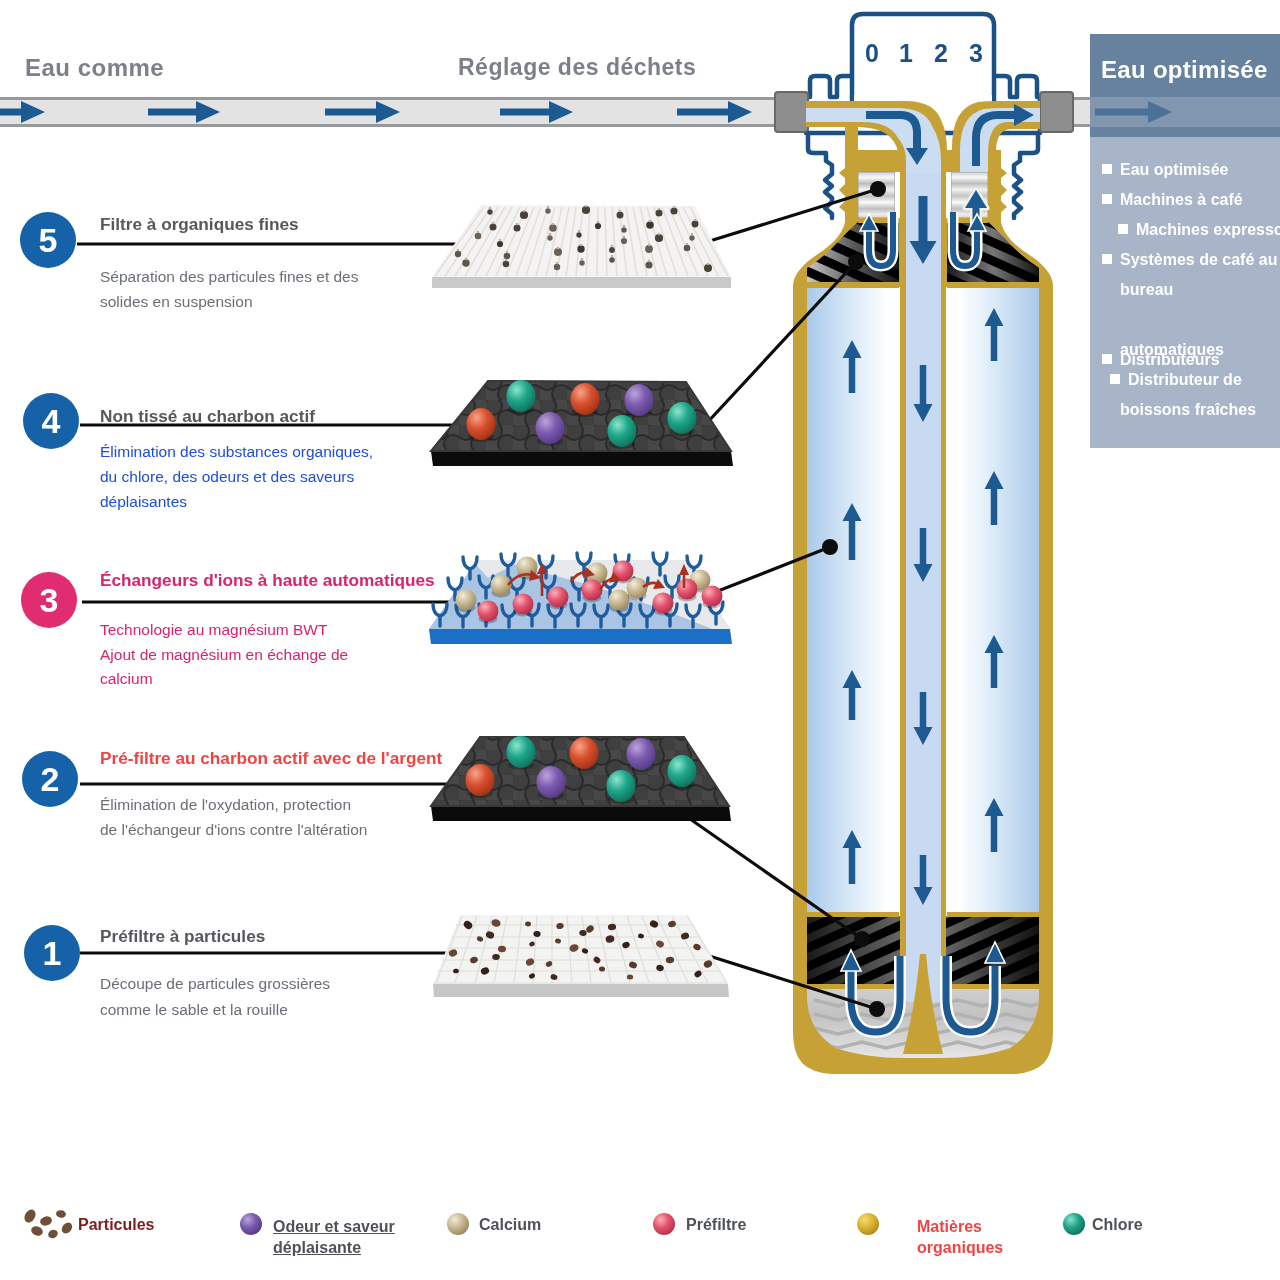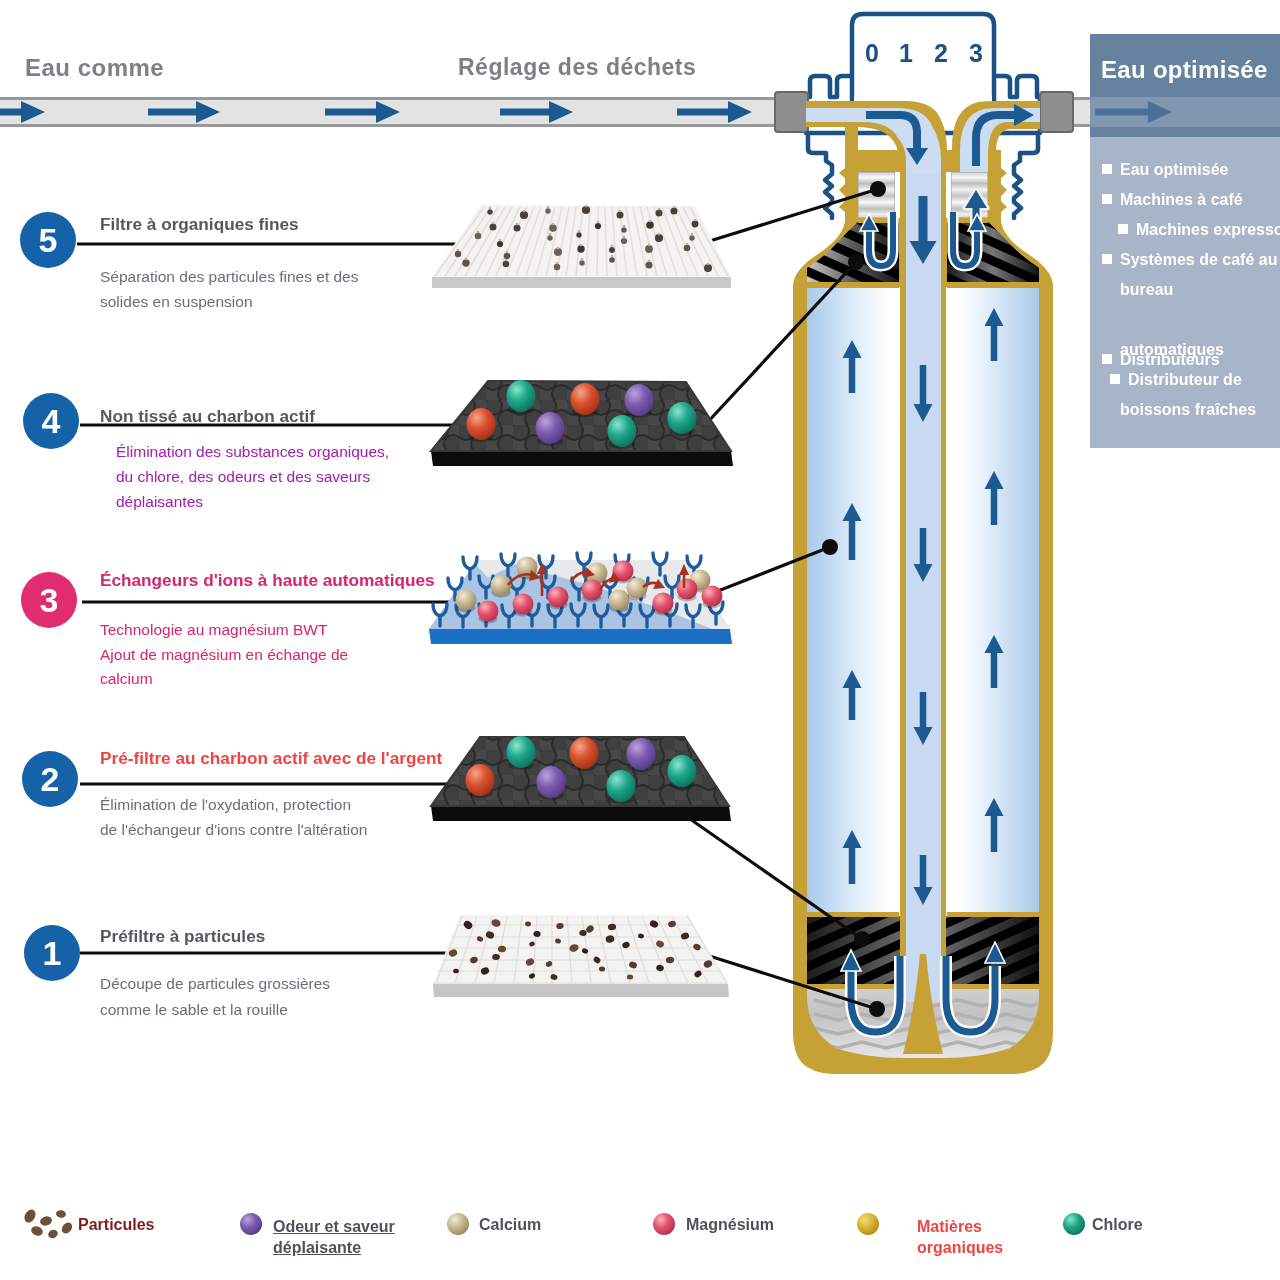--- a/index.html
+++ b/index.html
@@ -431,25 +431,25 @@
 <div style="position:absolute;left:1102px;top:370px;line-height:20px;font-size:16px;color:#ffffff;font-weight:bold;letter-spacing:0;white-space:nowrap;margin-left:8px;"><span class="sq"></span>Distributeur de</div>
 <div style="position:absolute;left:1102px;top:400px;line-height:20px;font-size:16px;color:#ffffff;font-weight:bold;letter-spacing:0;white-space:nowrap;"><span style="display:inline-block;width:18px;"></span>boissons fraîches</div>
 <div class="circ" style="left:20px;top:212px;background:#1562a9;">5</div>
 <div class="circ" style="left:23px;top:393px;background:#1562a9;">4</div>
 <div class="circ" style="left:21px;top:572px;background:#e02c70;">3</div>
 <div class="circ" style="left:22px;top:751px;background:#1562a9;">2</div>
 <div class="circ" style="left:24px;top:925px;background:#1562a9;">1</div>
 <div style="position:absolute;left:100px;top:215px;line-height:1.15;font-size:17.2px;color:#55585d;font-weight:bold;letter-spacing:0;white-space:nowrap;">Filtre à organiques fines</div>
 <div style="position:absolute;left:100px;top:264px;line-height:25px;font-size:15.5px;color:#6a6f76;font-weight:normal;letter-spacing:0;white-space:nowrap;">Séparation des particules fines et des<br>solides en suspension</div>
 <div style="position:absolute;left:100px;top:407px;line-height:1.15;font-size:17.2px;color:#55585d;font-weight:bold;letter-spacing:0;white-space:nowrap;">Non tissé au charbon actif</div>
-<div style="position:absolute;left:100px;top:439px;line-height:25px;font-size:15.5px;color:#a21caf;font-weight:normal;letter-spacing:0;white-space:nowrap;margin-left:16px;">Élimination des substances organiques,<br>du chlore, des odeurs et des saveurs<br>déplaisantes</div>
+<div style="position:absolute;left:100px;top:439px;line-height:25px;font-size:15.5px;color:#1d4ed8;font-weight:normal;letter-spacing:0;white-space:nowrap;">Élimination des substances organiques,<br>du chlore, des odeurs et des saveurs<br>déplaisantes</div>
 <div style="position:absolute;left:100px;top:571px;line-height:1.15;font-size:17.2px;color:#d6246e;font-weight:bold;letter-spacing:0;white-space:nowrap;">Échangeurs d'ions à haute automatiques</div>
 <div style="position:absolute;left:100px;top:618px;line-height:24.5px;font-size:15.5px;color:#d6246e;font-weight:normal;letter-spacing:0;white-space:nowrap;">Technologie au magnésium BWT<br>Ajout de magnésium en échange de<br>calcium</div>
 <div style="position:absolute;left:100px;top:749px;line-height:1.15;font-size:17.2px;color:#ef4444;font-weight:bold;letter-spacing:0;white-space:nowrap;">Pré-filtre au charbon actif avec de l'argent</div>
 <div style="position:absolute;left:100px;top:793px;line-height:24.5px;font-size:15.5px;color:#6a6f76;font-weight:normal;letter-spacing:0;white-space:nowrap;">Élimination de l'oxydation, protection<br>de l'échangeur d'ions contre l'altération</div>
 <div style="position:absolute;left:100px;top:927px;line-height:1.15;font-size:17.2px;color:#55585d;font-weight:bold;letter-spacing:0;white-space:nowrap;">Préfiltre à particules</div>
 <div style="position:absolute;left:100px;top:971px;line-height:26px;font-size:15.5px;color:#6a6f76;font-weight:normal;letter-spacing:0;white-space:nowrap;">Découpe de particules grossières<br>comme le sable et la rouille</div>
 <div style="position:absolute;left:78px;top:1216px;line-height:1.15;font-size:16px;color:#7f1d1d;font-weight:bold;letter-spacing:0;white-space:nowrap;">Particules</div>
 <div style="position:absolute;left:273px;top:1216px;line-height:21px;font-size:16px;color:#4e5257;font-weight:bold;letter-spacing:0;white-space:nowrap;text-decoration:underline;">Odeur et saveur<br>déplaisante</div>
 <div style="position:absolute;left:479px;top:1216px;line-height:1.15;font-size:16px;color:#4e5257;font-weight:bold;letter-spacing:0;white-space:nowrap;">Calcium</div>
-<div style="position:absolute;left:686px;top:1216px;line-height:1.15;font-size:16px;color:#4e5257;font-weight:bold;letter-spacing:0;white-space:nowrap;">Magnésium</div>
+<div style="position:absolute;left:686px;top:1216px;line-height:1.15;font-size:16px;color:#4e5257;font-weight:bold;letter-spacing:0;white-space:nowrap;">Préfiltre</div>
 <div style="position:absolute;left:917px;top:1216px;line-height:21px;font-size:16px;color:#ef4444;font-weight:bold;letter-spacing:0;white-space:nowrap;">Matières<br>organiques</div>
 <div style="position:absolute;left:1092px;top:1216px;line-height:1.15;font-size:16px;color:#4e5257;font-weight:bold;letter-spacing:0;white-space:nowrap;">Chlore</div>
 </div>
 </body></html>

